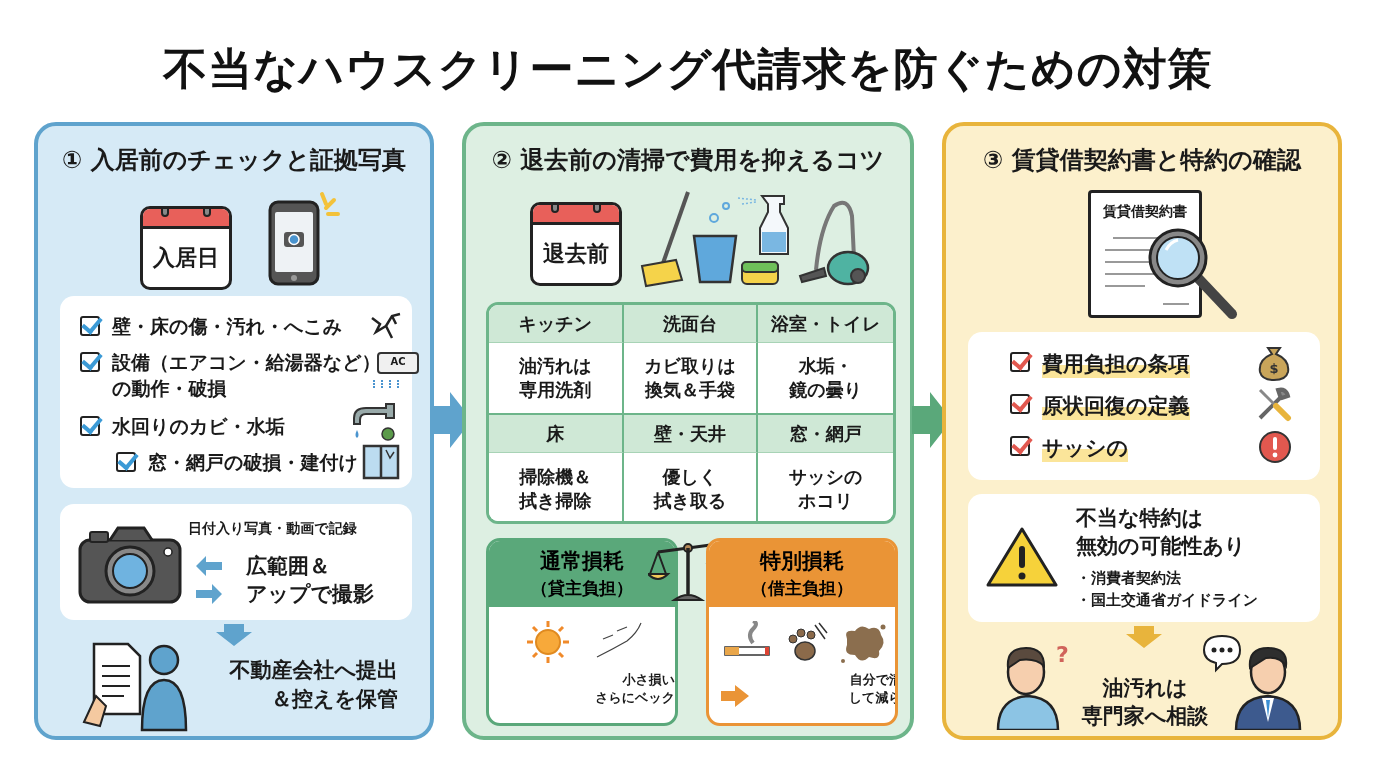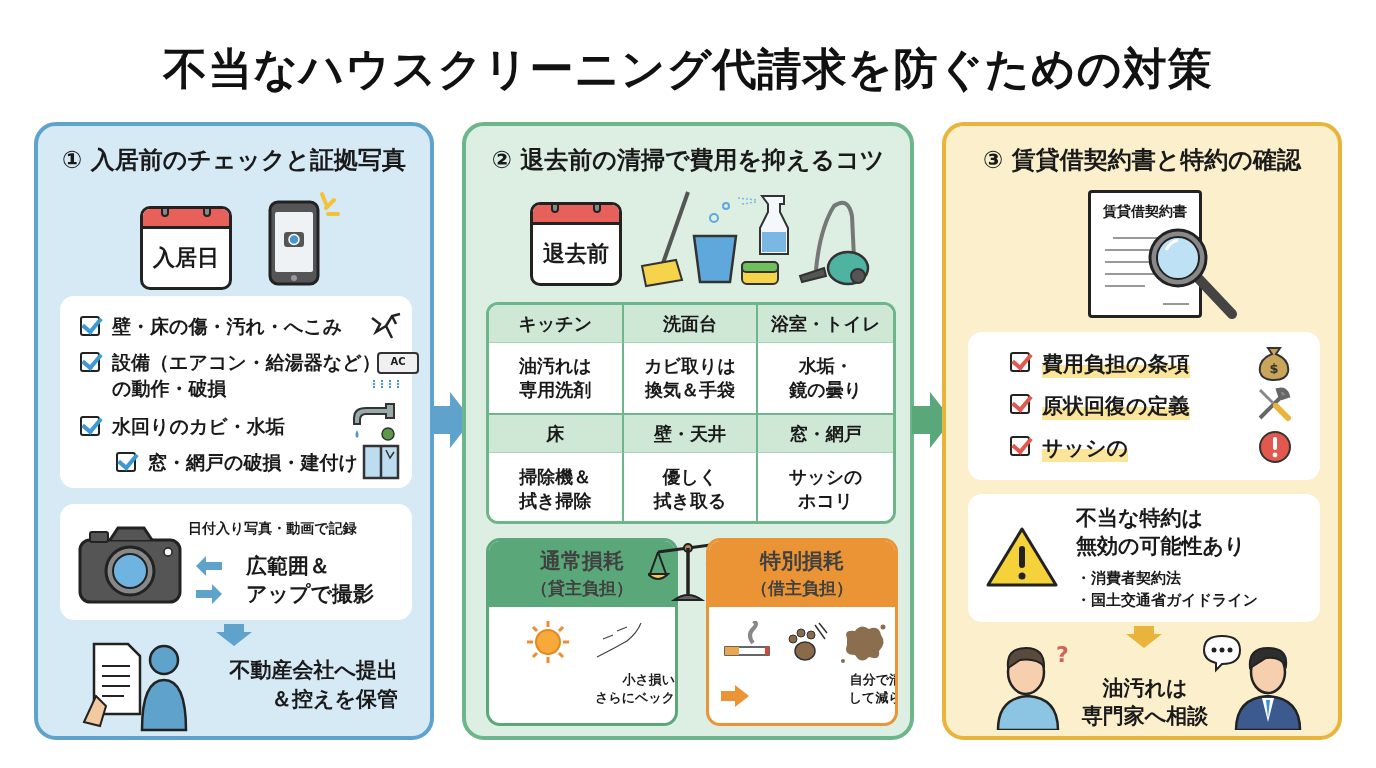--- a/index.html
+++ b/index.html
@@ -38,21 +38,21 @@
 
   
   .grid { position: absolute; left: 20px; top: 176px; width: 410px; height: 222px; border: 3px solid #6db58a; border-radius: 12px; overflow: hidden; background: #fff;
     display: grid; grid-template-columns: 1fr 1fr 1fr; grid-template-rows: 38px 72px 38px 72px; }
   .grid .h { background: #cfe8d6; display: flex; align-items: center; justify-content: center; font-size: 18px; font-weight: bold; border-right: 2px solid #6db58a; border-bottom: 1px solid #a8d3b6; }
   .grid .c { background: #fff; display: flex; align-items: center; justify-content: center; text-align: center; font-size: 18px; font-weight: bold; line-height: 1.35; border-right: 2px solid #6db58a; border-bottom: 2px solid #6db58a; white-space: pre-line; }
   .grid .h:nth-child(3n), .grid .c:nth-child(3n) { border-right: none; }
 
   
   .wear { position: absolute; top: 412px; width: 192px; height: 188px; border-radius: 14px; border: 3px solid; overflow: hidden; background: #fff; }
-  .wear .head { height: 66px; color: #404040; text-align: center; font-weight: bold; padding-top: 6px; }
+  .wear .head { height: 66px; color: #000000; text-align: center; font-weight: bold; padding-top: 6px; }
   .wear .head .l1 { font-size: 21px; }
   .wear .head .l2 { font-size: 17px; margin-top: 2px; }
   .wear .body-txt { position: absolute; bottom: 16px; width: 100%; text-align: right; font-size: 13px; font-weight: bold; line-height: 1.4; white-space: pre-line; }
   .wear.normal { left: 20px; border-color: #5aa87a; }
   .wear.normal .head { background: #5aa87a; }
   .wear.special { left: 240px; border-color: #ea9436; }
   .wear.special .head { background: #ea9436; }
 
   .hl { background: linear-gradient(transparent 55%, #fbe59a 55%); }
 </style>

